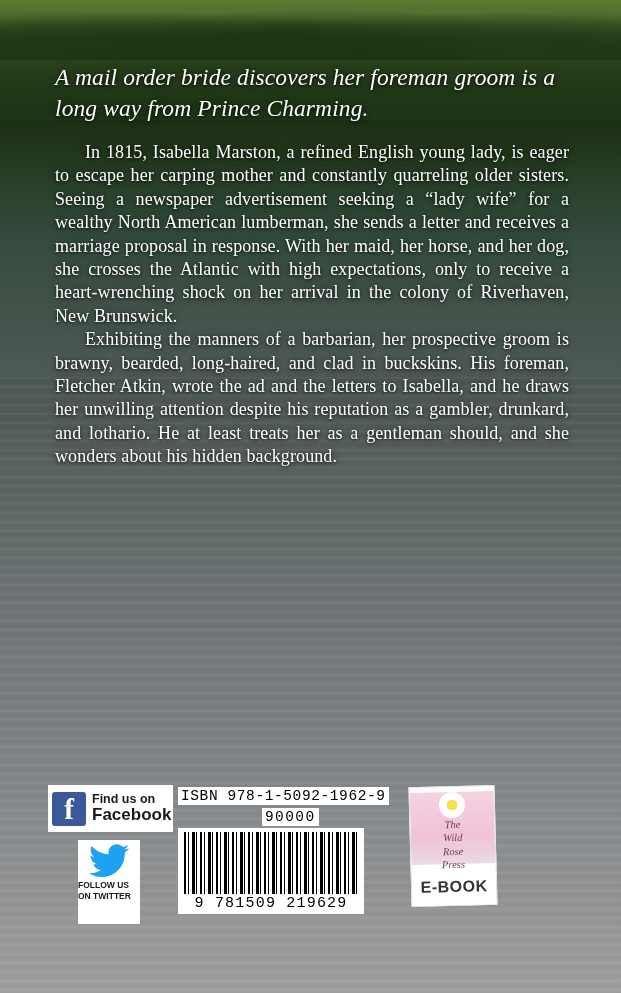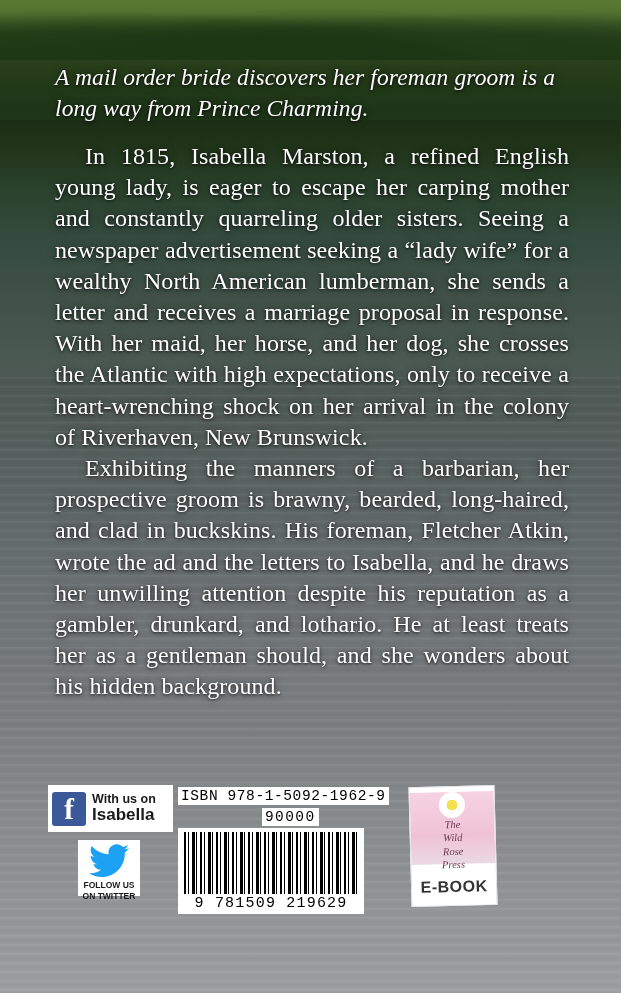--- a/index.html
+++ b/index.html
@@ -108,21 +108,21 @@
   }
   .tagline {
     font-style: italic;
     font-size: 23.5px;
     line-height: 1.30;
     margin: 0 0 18px 0;
     font-weight: 400;
     letter-spacing: 0.1px;
   }
   .para {
-    font-size: 24px;
+    font-size: 18px;
     line-height: 1.30;
     margin: 0;
     text-align: justify;
     text-indent: 30px;
     letter-spacing: 0.1px;
   }
 
   
   .facebook-badge {
     position: absolute;
@@ -155,23 +155,22 @@
     line-height: 1.05;
   }
   .fb-text .l1 { font-size: 12.5px; font-weight: bold; }
   .fb-text .l2 { font-size: 17px; font-weight: bold; }
 
   .twitter-badge {
     position: absolute;
     left: 78px;
     top: 840px;
     width: 62px;
-    height: 56px;
-    background: #ffffff;
-    text-align: center;
+    height: 84px;
+    background: #ffffff;
     padding-top: 4px;
     box-sizing: border-box;
   }
   .tw-bird {
     width: 40px; height: 34px;
     margin: 0 auto;
     color: #1da1f2;
   }
   .tw-text {
     font-family: "Liberation Sans", sans-serif;
@@ -307,22 +306,22 @@
 
   <div class="blurb">
     <p class="tagline">A mail order bride discovers her foreman groom is a long way from Prince Charming.</p>
     <p class="para">In 1815, Isabella Marston, a refined English young lady, is eager to escape her carping mother and constantly quarreling older sisters. Seeing a newspaper advertisement seeking a “lady wife” for a wealthy North American lumberman, she sends a letter and receives a  marriage proposal in response. With her maid, her horse, and her dog, she crosses the Atlantic with high expectations, only to receive a heart-wrenching shock on her arrival in the colony of Riverhaven, New Brunswick.</p>
     <p class="para">Exhibiting the manners of a barbarian, her prospective groom is brawny, bearded, long-haired, and clad in buckskins. His foreman, Fletcher Atkin, wrote the ad and the letters to Isabella, and he draws her unwilling attention despite his reputation as a gambler, drunkard, and lothario. He at least treats her as a gentleman should, and she wonders about his hidden background.</p>
   </div>
 
   <div class="facebook-badge">
     <div class="fb-f">f</div>
     <div class="fb-text">
-      <div class="l1">With us on</div>
-      <div class="l2">Isabella</div>
+      <div class="l1">Find us on</div>
+      <div class="l2">Facebook</div>
     </div>
   </div>
 
   <div class="twitter-badge">
     <div class="tw-bird">
       <svg viewBox="0 0 24 20" width="40" height="34" aria-hidden="true">
         <path fill="#1da1f2" d="M24 2.3c-.9.4-1.8.7-2.8.8 1-.6 1.8-1.6 2.2-2.7-1 .6-2 1-3.1 1.2C19.3.6 18 0 16.6 0c-2.7 0-4.9 2.2-4.9 4.9 0 .4 0 .8.1 1.1C7.7 5.8 4.1 3.9 1.7 1 1.2 1.7 1 2.5 1 3.4c0 1.7.9 3.2 2.2 4.1-.8 0-1.6-.2-2.2-.6v.1c0 2.4 1.7 4.4 3.9 4.8-.4.1-.8.2-1.3.2-.3 0-.6 0-.9-.1.6 2 2.4 3.4 4.6 3.4-1.7 1.3-3.8 2.1-6.1 2.1H0c2.2 1.4 4.8 2.2 7.5 2.2 9.1 0 14-7.5 14-14v-.6c1-.7 1.8-1.6 2.5-2.6z"></path>
       </svg>
     </div>
     <div class="tw-text">

